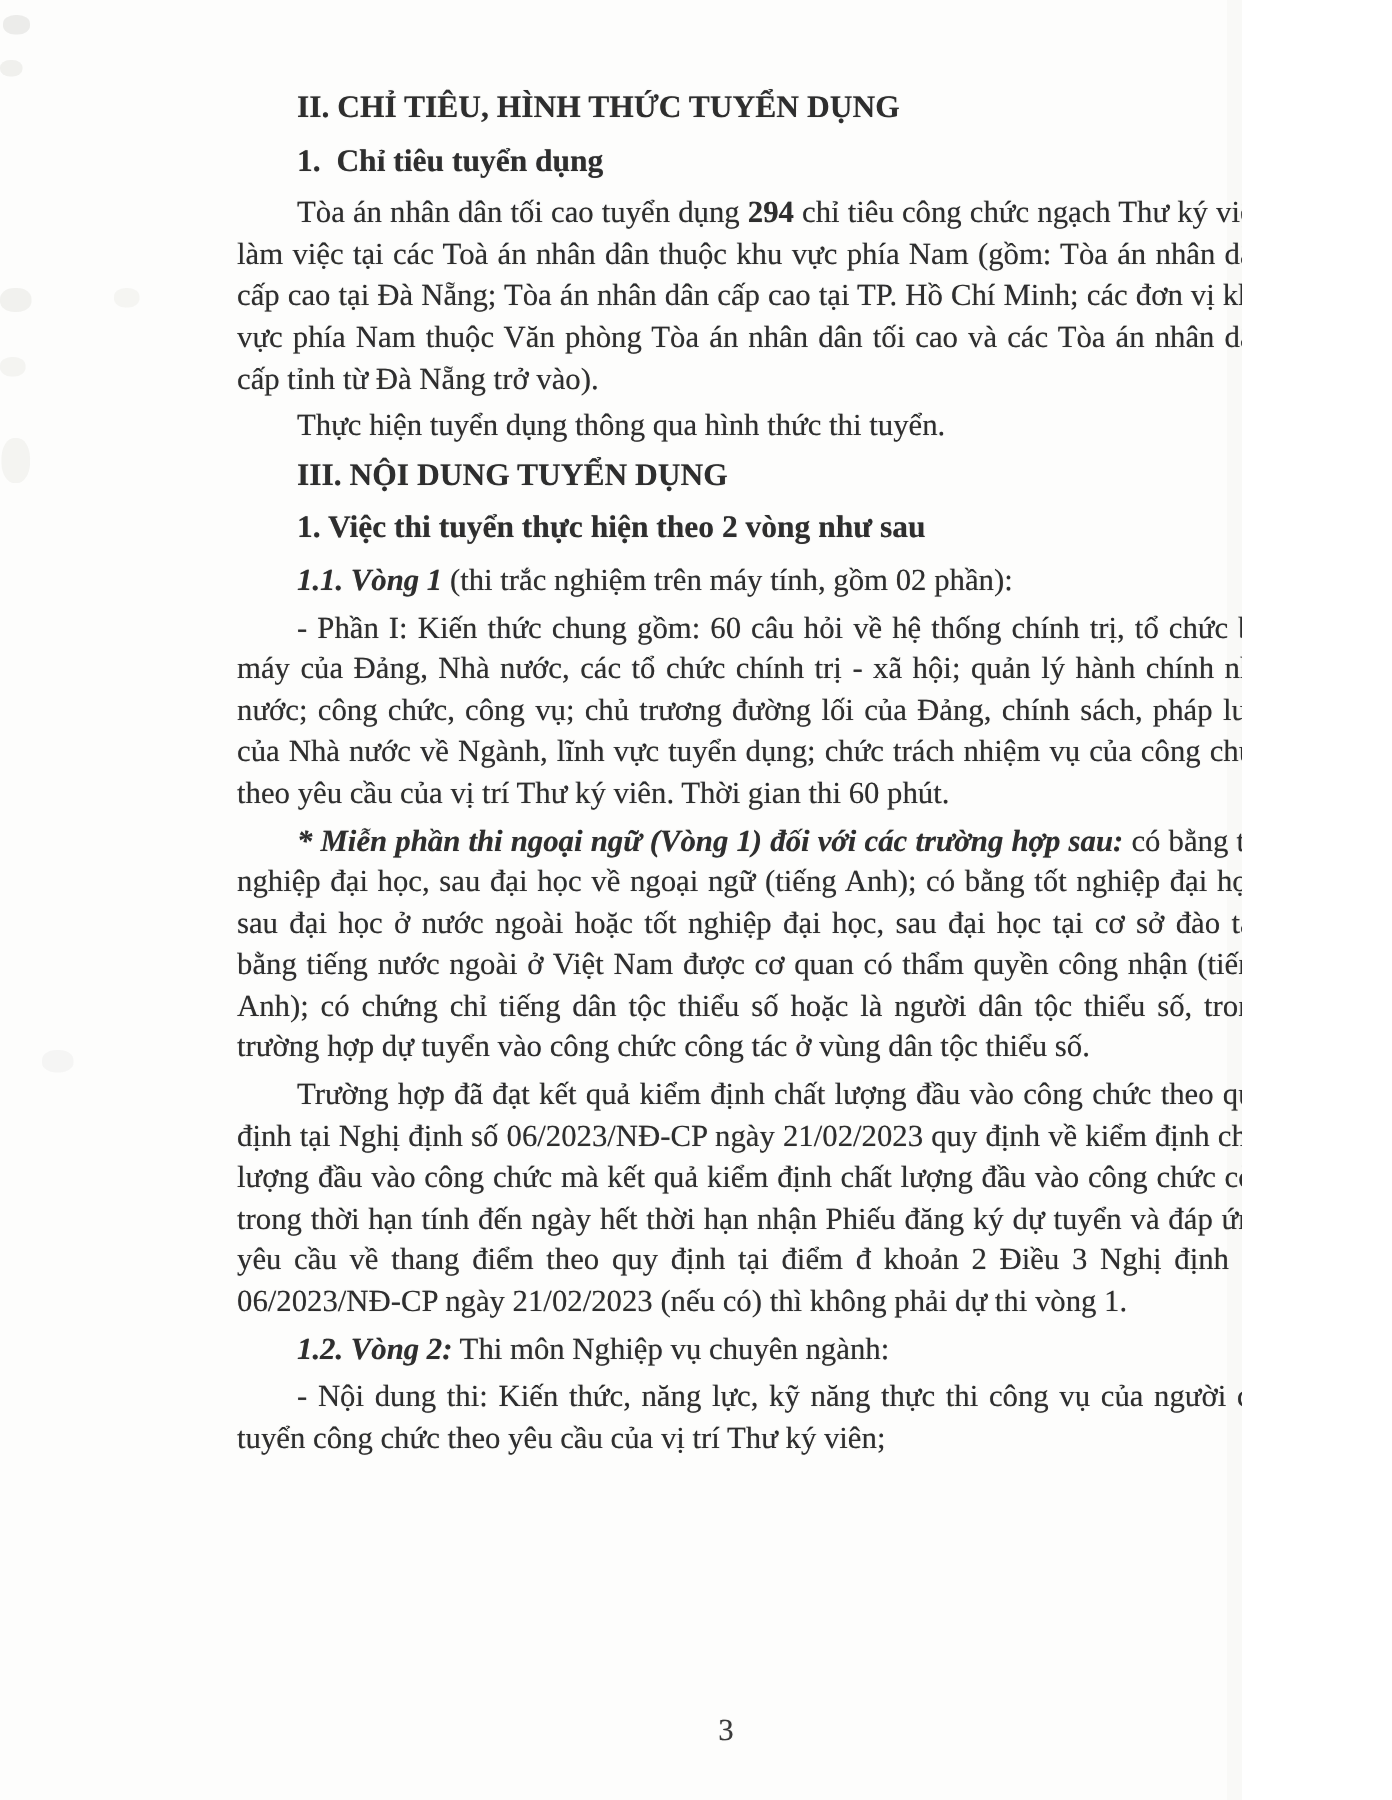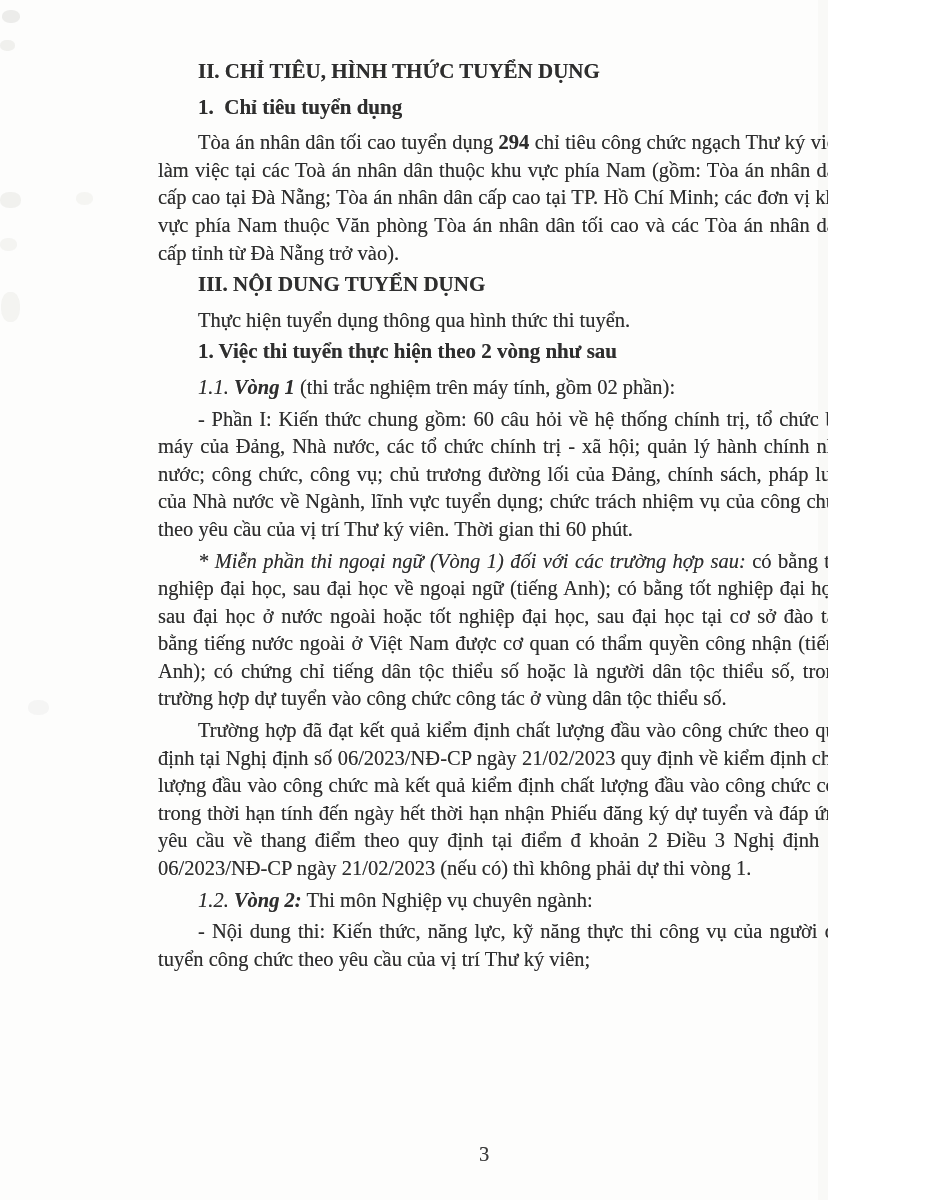--- a/index.html
+++ b/index.html
@@ -53,21 +53,21 @@
   }
   .para {
     text-align: justify;
   }
   .heading {
     font-weight: 700;
     font-size: 21px;
     margin-bottom: 8px;
   }
   .b { font-weight: 700; }
-  .i { font-style: italic; }
+  .i { font-style: italic; font-weight: bold; }
 
   .page-number {
     position: absolute;
     left: 140px;
     top: 1143px;
     width: 688px;
     text-align: center;
     font-size: 20.5px;
     color: #3a3a3a;
     text-shadow: 0 0 0.5px rgba(46,46,46,0.5);
@@ -83,22 +83,22 @@
   <div class="artifact a4"></div>
   <div class="artifact a5"></div>
   <div class="artifact a6"></div>
   <div class="artifact a7"></div>
   <div class="edge-shade"></div>
 
   <div class="content" id="doc-body">
       <div class="block heading"><span class="b">II. CHỈ TIÊU, HÌNH THỨC TUYỂN DỤNG</span></div>
       <div class="block heading"><span class="b">1. Chỉ tiêu tuyển dụng</span></div>
       <div class="block para"><span>Tòa án nhân dân tối cao tuyển dụng </span><span class="b">294</span><span> chỉ tiêu công chức ngạch Thư ký viên làm việc tại các Toà án nhân dân thuộc khu vực phía Nam (gồm: Tòa án nhân dân cấp cao tại Đà Nẵng; Tòa án nhân dân cấp cao tại TP. Hồ Chí Minh; các đơn vị khu vực phía Nam thuộc Văn phòng Tòa án nhân dân tối cao và các Tòa án nhân dân cấp tỉnh từ Đà Nẵng trở vào).</span></div>
+      <div class="block para"><span>Thực hiện tuyển dụng thông qua hình thức thi tuyển.</span></div>
       <div class="block heading"><span class="b">III. NỘI DUNG TUYỂN DỤNG</span></div>
-      <div class="block para"><span>Thực hiện tuyển dụng thông qua hình thức thi tuyển.</span></div>
       <div class="block heading"><span class="b">1. Việc thi tuyển thực hiện theo 2 vòng như sau</span></div>
       <div class="block para"><span class="i">1.1. </span><span class="b i">Vòng 1</span><span> (thi trắc nghiệm trên máy tính, gồm 02 phần):</span></div>
       <div class="block para"><span>- Phần I: Kiến thức chung gồm: 60 câu hỏi về hệ thống chính trị, tổ chức bộ máy của Đảng, Nhà nước, các tổ chức chính trị - xã hội; quản lý hành chính nhà nước; công chức, công vụ; chủ trương đường lối của Đảng, chính sách, pháp luật của Nhà nước về Ngành, lĩnh vực tuyển dụng; chức trách nhiệm vụ của công chức theo yêu cầu của vị trí Thư ký viên. Thời gian thi 60 phút.</span></div>
       <div class="block para"><span class="i">* Miễn phần thi ngoại ngữ (Vòng 1) đối với các trường hợp sau:</span><span> có bằng tốt nghiệp đại học, sau đại học về ngoại ngữ (tiếng Anh); có bằng tốt nghiệp đại học, sau đại học ở nước ngoài hoặc tốt nghiệp đại học, sau đại học tại cơ sở đào tạo bằng tiếng nước ngoài ở Việt Nam được cơ quan có thẩm quyền công nhận (tiếng Anh); có chứng chỉ tiếng dân tộc thiểu số hoặc là người dân tộc thiểu số, trong trường hợp dự tuyển vào công chức công tác ở vùng dân tộc thiểu số.</span></div>
       <div class="block para"><span>Trường hợp đã đạt kết quả kiểm định chất lượng đầu vào công chức theo quy định tại Nghị định số 06/2023/NĐ-CP ngày 21/02/2023 quy định về kiểm định chất lượng đầu vào công chức mà kết quả kiểm định chất lượng đầu vào công chức còn trong thời hạn tính đến ngày hết thời hạn nhận Phiếu đăng ký dự tuyển và đáp ứng yêu cầu về thang điểm theo quy định tại điểm đ khoản 2 Điều 3 Nghị định số 06/2023/NĐ-CP ngày 21/02/2023 (nếu có) thì không phải dự thi vòng 1.</span></div>
       <div class="block para"><span class="i">1.2. </span><span class="b i">Vòng 2:</span><span> Thi môn Nghiệp vụ chuyên ngành:</span></div>
       <div class="block para"><span>- Nội dung thi: Kiến thức, năng lực, kỹ năng thực thi công vụ của người dự tuyển công chức theo yêu cầu của vị trí Thư ký viên;</span></div>
     </div>
 
   <div class="page-number">3</div>

